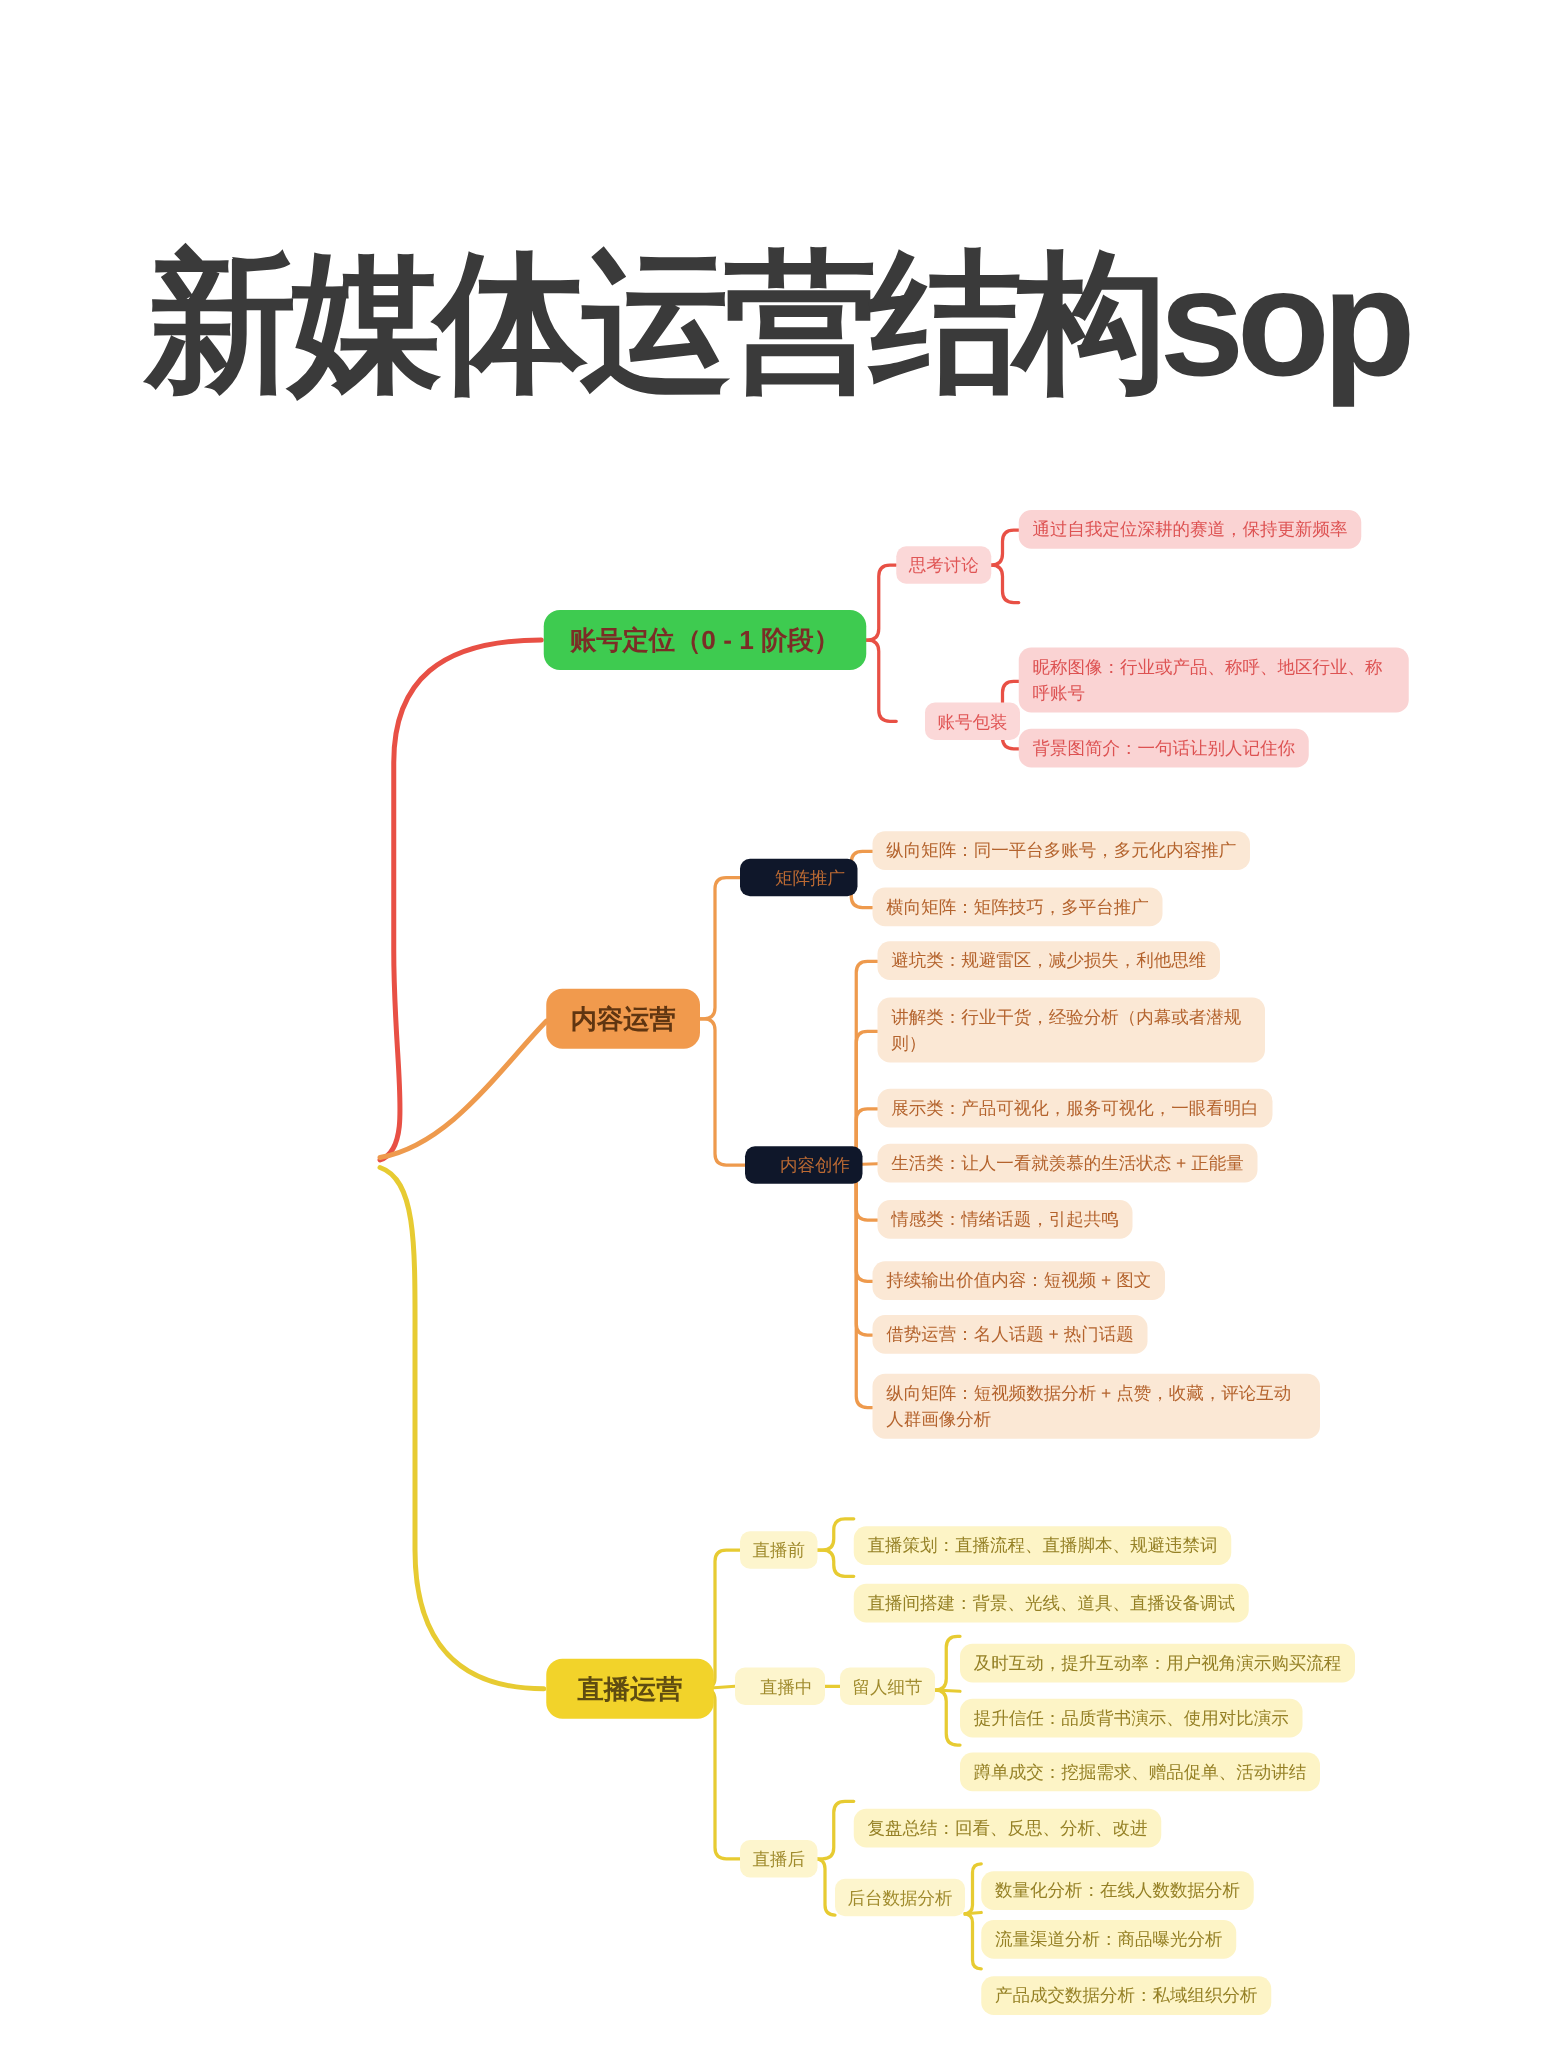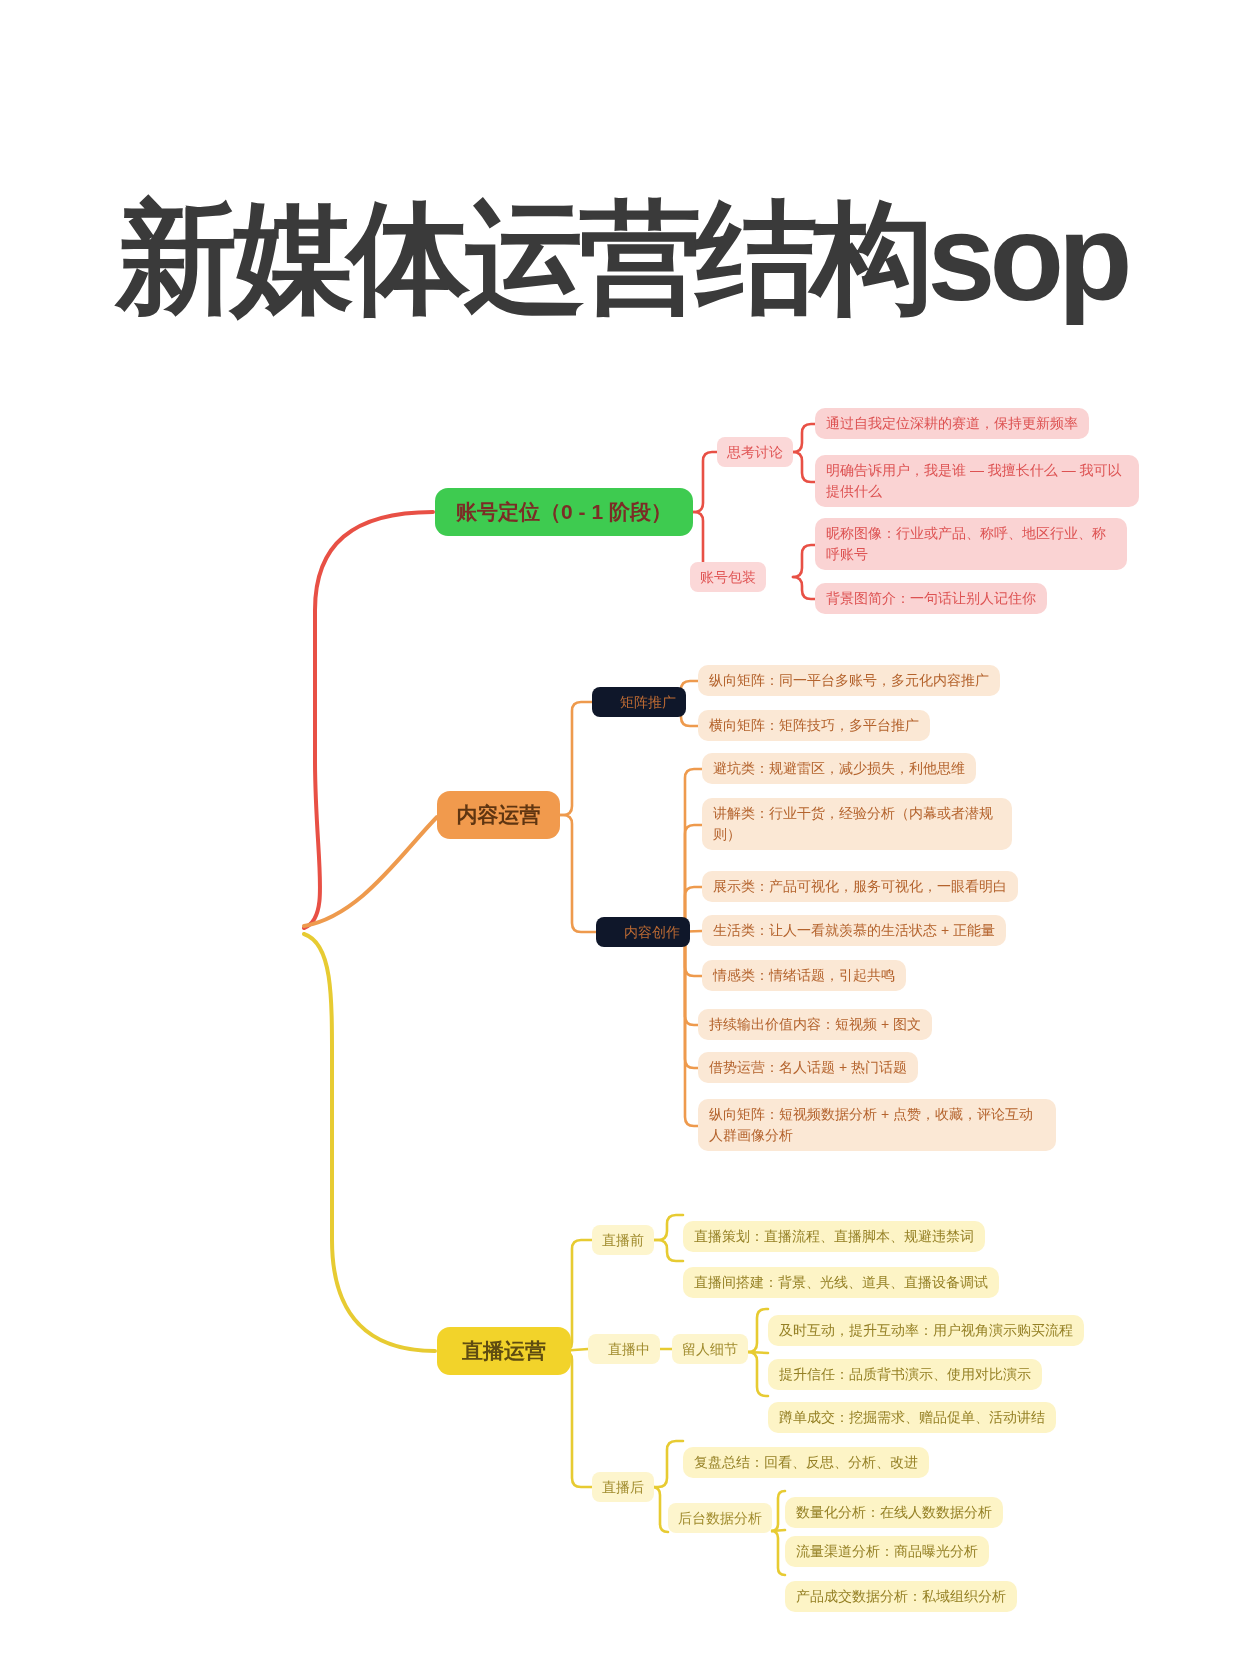--- a/index.html
+++ b/index.html
@@ -67,22 +67,21 @@
       <path d="M772 1531 L785 1530" fill="none" stroke="#e7cb32" stroke-width="2.6" stroke-linecap="round"></path>
       <path d="M772 1531 L771 1531 Q778 1531 778 1538 L778 1568 Q778 1575 785 1575 L785 1575" fill="none" stroke="#e7cb32" stroke-width="2.6" stroke-linecap="round"></path>
     </svg>
 
   <div class="title">新媒体运营结构sop</div>
 
 
   <div class="node main green" style="left:435px;top:488px;width:258px;height:48px;">账号定位（0 - 1 阶段）</div>
   <div class="node lbl pink" style="left:717px;top:437px;">思考讨论</div>
   <div class="node leaf pink one" style="left:815px;top:408px;">通过自我定位深耕的赛道，保持更新频率</div>
-  <div class="node leaf pink" style="left:815px;top:455px;width:324px;">明确告诉用户，我是谁 — 我擅长什么 — 我可以提供什么</div>
-  <div class="node lbl pink" style="left:690px;top:562px;">账号包装</div>
+  <div class="node lbl pink" style="left:740px;top:562px;">账号包装</div>
   <div class="node leaf pink" style="left:815px;top:518px;width:312px;">昵称图像：行业或产品、称呼、地区行业、称呼账号</div>
   <div class="node leaf pink one" style="left:815px;top:583px;">背景图简介：一句话让别人记住你</div>
 
   <div class="node main orange" style="left:437px;top:791px;width:123px;height:48px;">内容运营</div>
   <div class="node lbl cream" style="left:592px;top:687px;">矩阵推广</div>
   <div class="node leaf cream one" style="left:698px;top:665px;">纵向矩阵：同一平台多账号，多元化内容推广</div>
   <div class="node leaf cream one" style="left:698px;top:710px;">横向矩阵：矩阵技巧，多平台推广</div>
   <div class="node lbl cream" style="left:596px;top:917px;">内容创作</div>
   <div class="node leaf cream one" style="left:702px;top:753px;">避坑类：规避雷区，减少损失，利他思维</div>
   <div class="node leaf cream" style="left:702px;top:798px;width:310px;">讲解类：行业干货，经验分析（内幕或者潜规则）</div>

